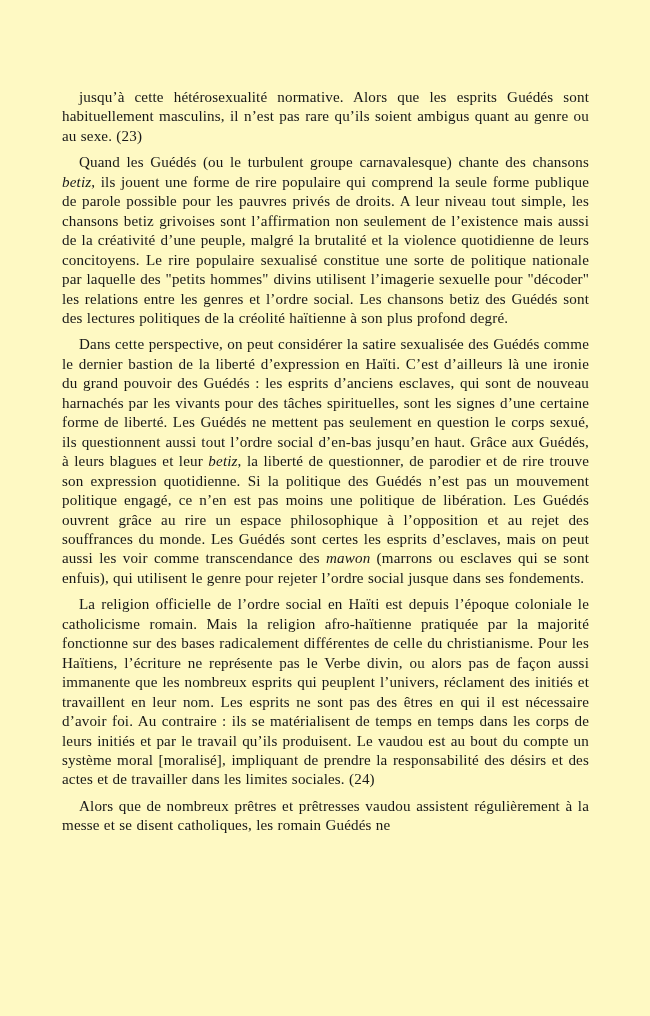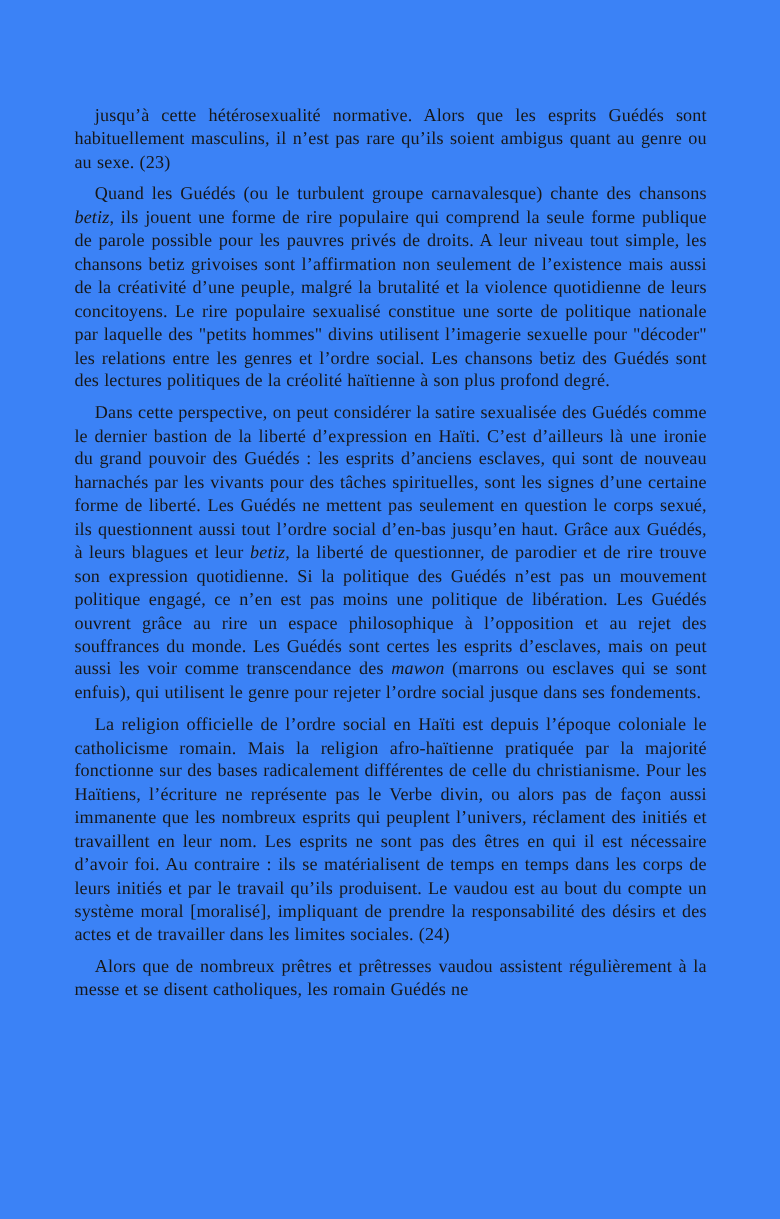--- a/index.html
+++ b/index.html
@@ -13,21 +13,21 @@
     position: relative;
     overflow: hidden;
     font-family: "Liberation Serif", "DejaVu Serif", serif;
     color: #1a1a1a;
     -webkit-font-smoothing: antialiased;
   }
 
   .page {
     position: absolute;
     inset: 0;
-    background: #3b82f6;
+    background: #fef9c3;
   }
 
   .text-column {
     position: absolute;
     left: 62px;
     top: 88px;
     width: 527px;
   }
 
   .para {

